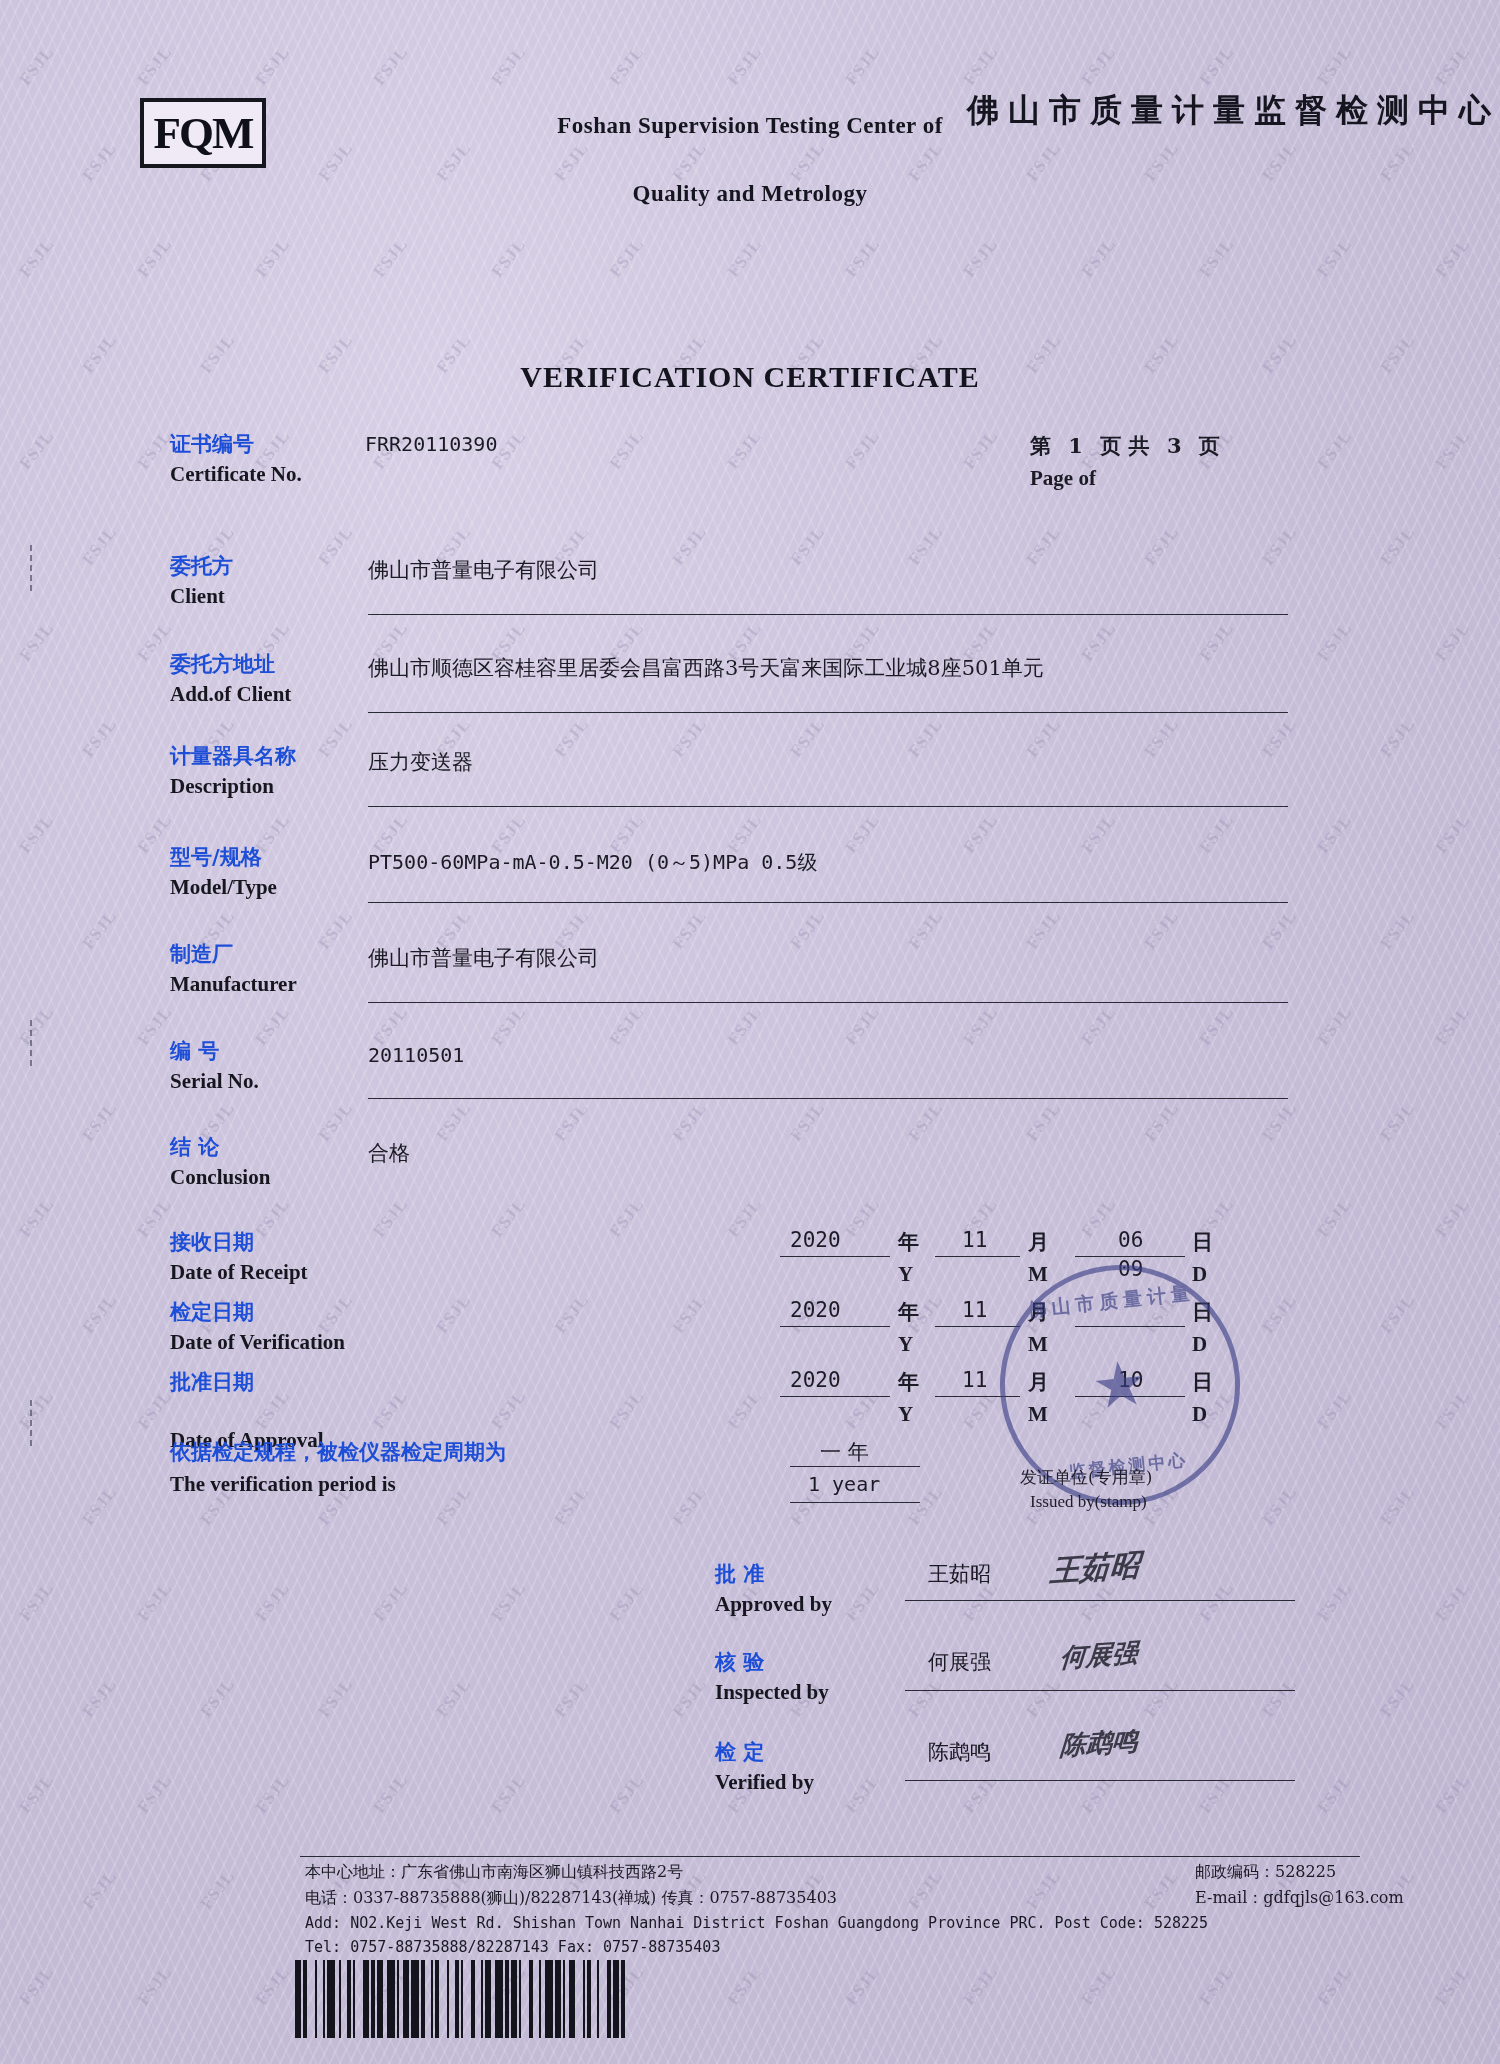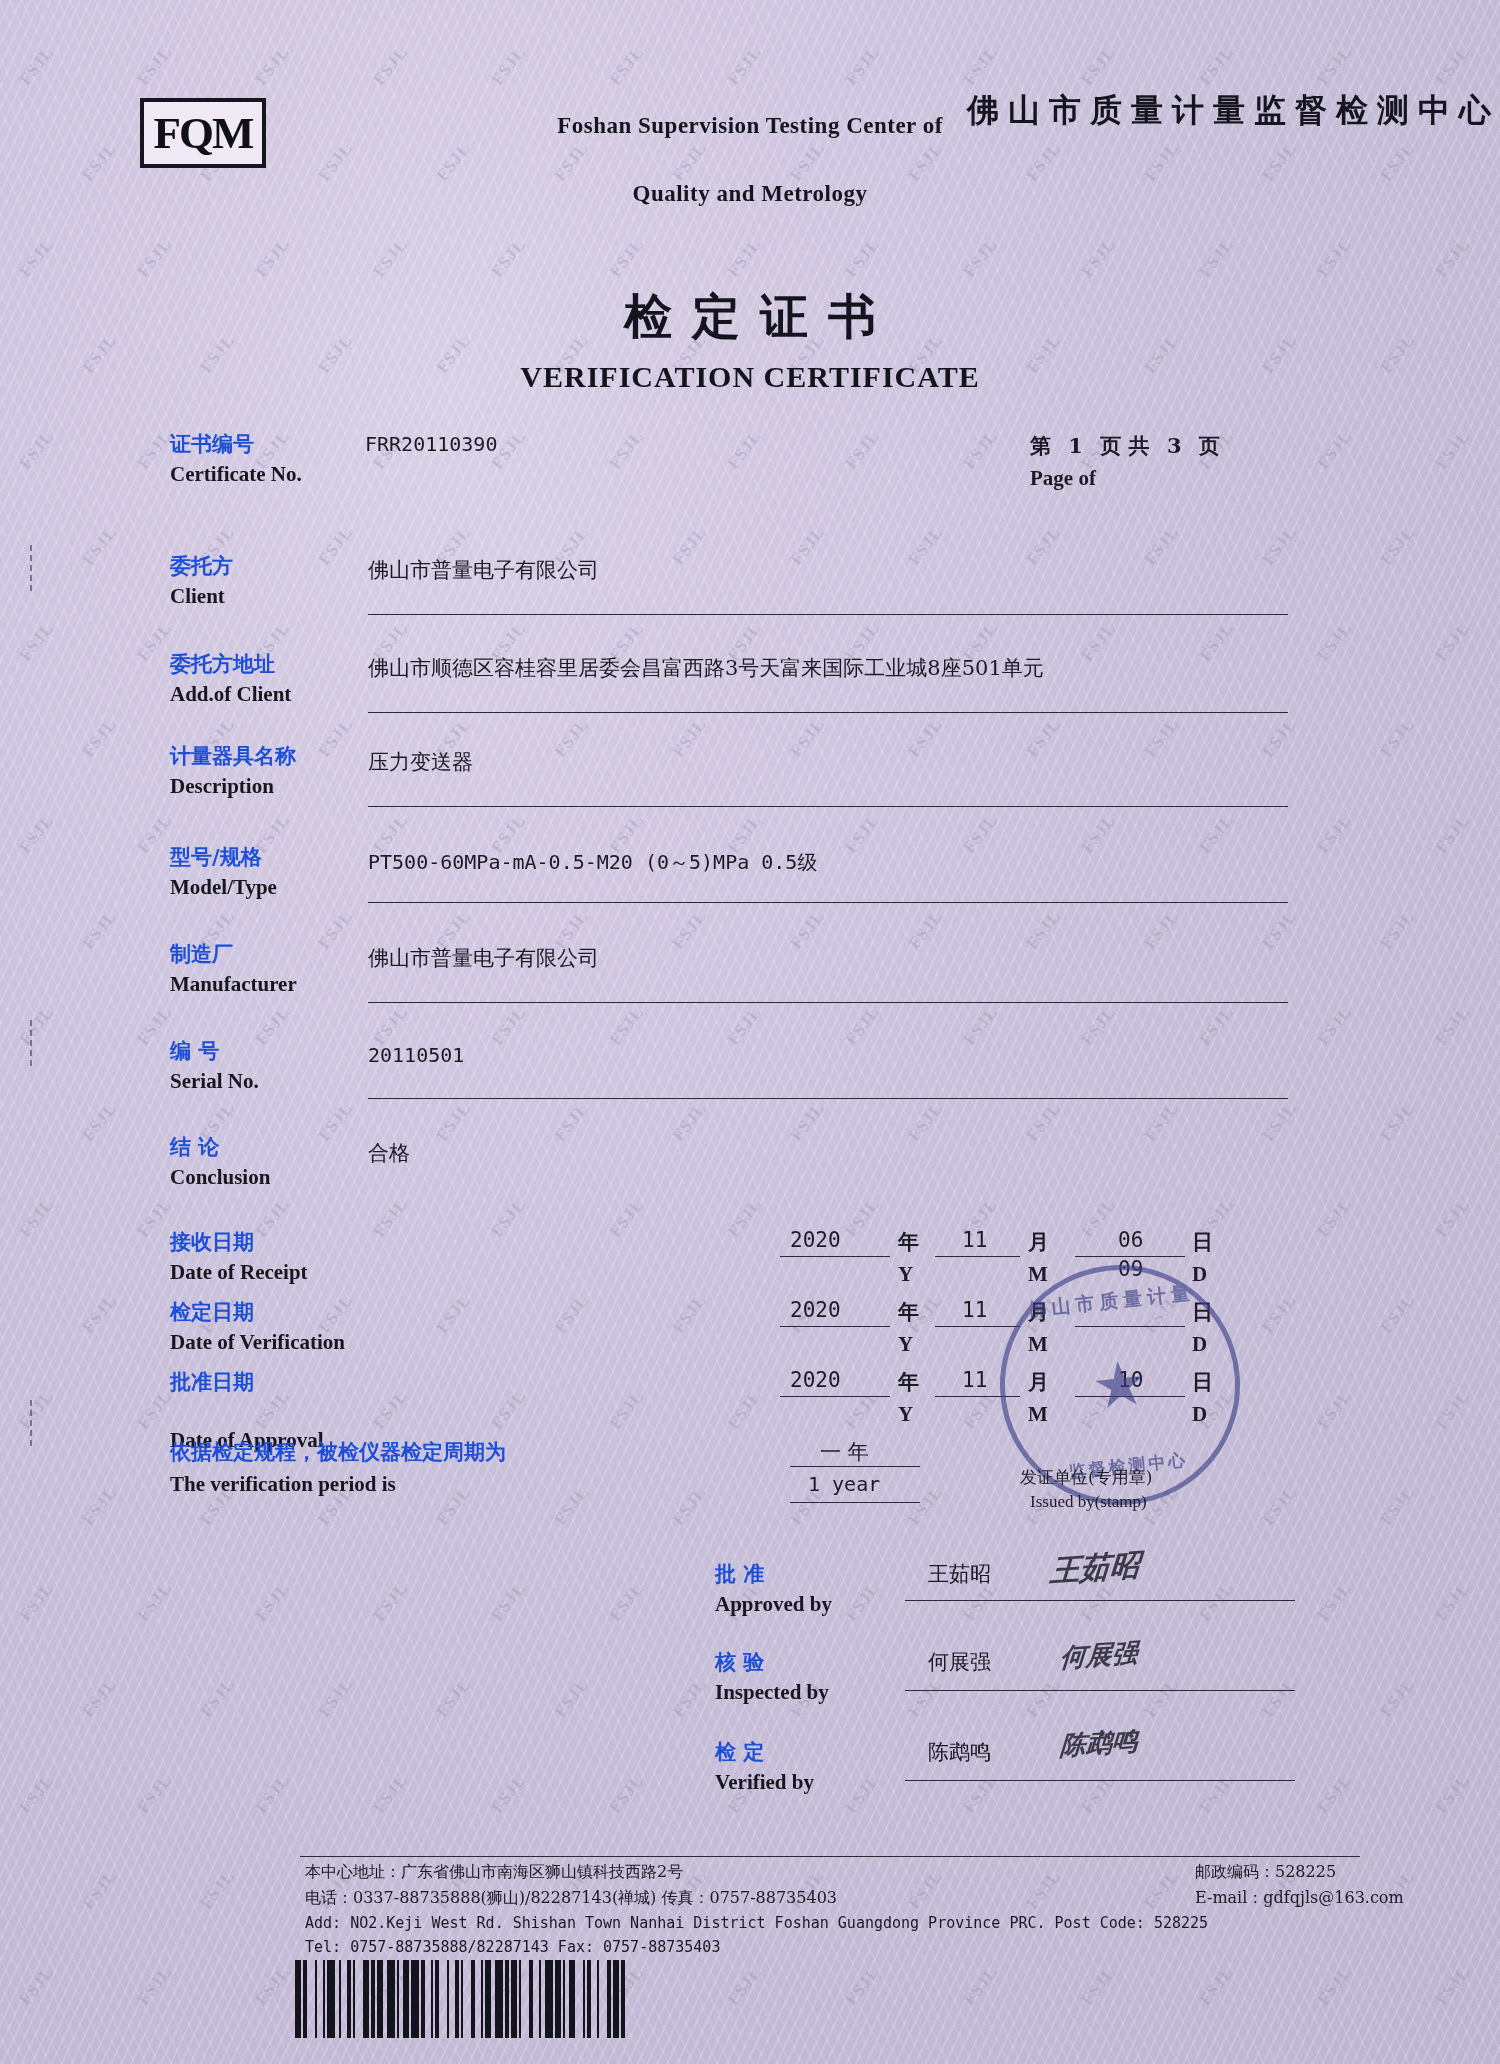--- a/index.html
+++ b/index.html
@@ -597,21 +597,20 @@
 
   <div class="content">
 
     <div class="logo-box">
       <span>FQM</span>
     </div>
     <div class="org-cn">佛山市质量计量监督检测中心</div>
     <div class="org-en1">Foshan Supervision Testing Center of</div>
     <div class="org-en2">Quality and Metrology</div>
 
-    <div class="title-cn">检定证书</div>
     <div class="title-en">VERIFICATION CERTIFICATE</div>
 
     <div class="lbl-cn" style="left:170px; top:430px;">证书编号</div>
     <div class="lbl-en" style="left:170px; top:462px;">Certificate No.</div>
     <div class="val" style="left:365px; top:432px;">FRR20110390</div>
 
     <div class="page-of" style="left:1030px; top:432px;">
       <span>第</span>
       <span style="padding:0 10px;">1</span>
       <span>页  共</span>

